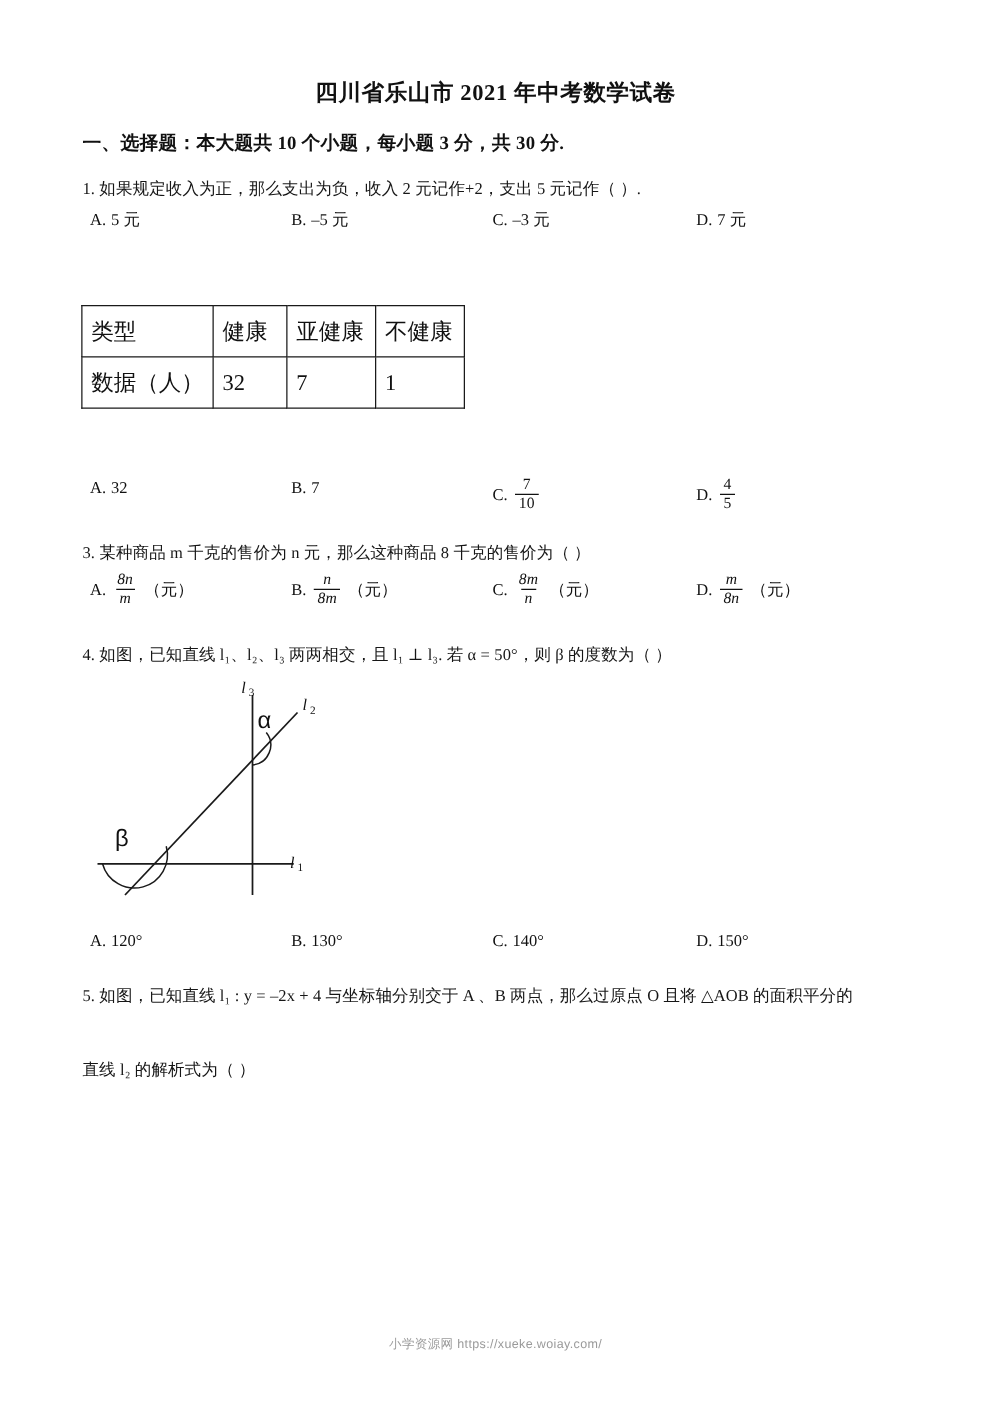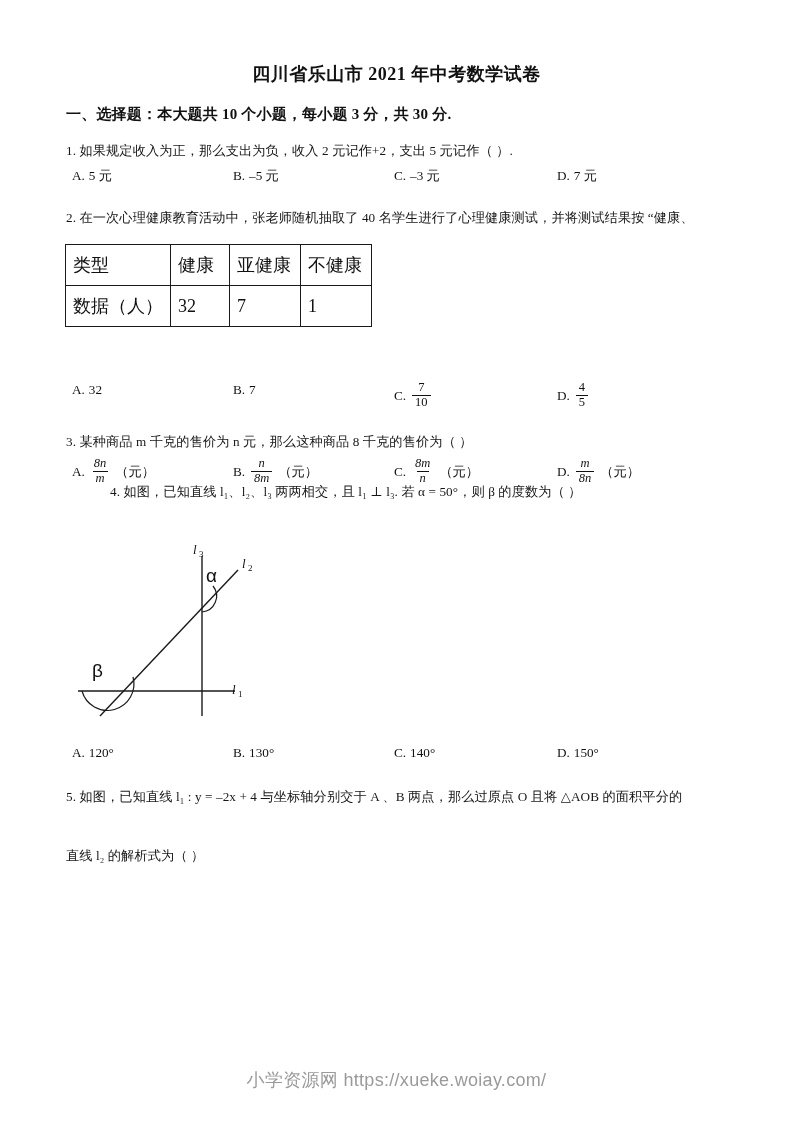--- a/index.html
+++ b/index.html
@@ -129,21 +129,21 @@
     height: 190px;
   }
 
   
   .footer-mark {
     position: absolute;
     left: 0;
     top: 1068px;
     width: 793px;
     text-align: center;
-    font-size: 18px;
+    font-size: 10px;
     color: #9a9a9a;
     font-family: "Liberation Sans", sans-serif;
     letter-spacing: 0.3px;
   }
 </style>
 </head>
 <body>
 
 <div class="page">
 
@@ -165,21 +165,20 @@
     <div class="opt c">
       <span class="lab">C.</span>
       <span>–3 元</span>
     </div>
     <div class="opt d">
       <span class="lab">D.</span>
       <span>7 元</span>
     </div>
   </div>
 
-  <div class="qtext" style="left:66px; top:208px;">2. 在一次心理健康教育活动中，张老师随机抽取了 40 名学生进行了心理健康测试，并将测试结果按 “健康、</div>
 
   <table class="data-table">
     <tbody>
         <tr>
       <td class="c0">类型</td>
       <td class="c1">健康</td>
       <td class="c2">亚健康</td>
       <td class="c3">不健康</td>
     </tr>
     <tr>
@@ -246,21 +245,21 @@
     <div class="opt d">
       <span class="lab">D.</span>
       <span class="frac ital">
         <span class="num">m</span>
         <span class="den">8n</span>
       </span>
       <span>（元）</span>
     </div>
   </div>
 
-  <div class="qtext" style="left:66px; top:482px;margin-left:44px;">4. 如图，已知直线 l₁、l₂、l₃ 两两相交，且 l₁ ⊥ l₃. 若 α = 50°，则 β 的度数为（      ）</div>
+  <div class="qtext" style="left:66px; top:514px;">4. 如图，已知直线 l₁、l₂、l₃ 两两相交，且 l₁ ⊥ l₃. 若 α = 50°，则 β 的度数为（      ）</div>
 
   <div class="figure-q4">
     <svg width="270" height="190" viewBox="0 0 270 190">
 
       <line x1="18" y1="157" x2="175" y2="157" stroke="#1a1a1a" stroke-width="1.4"></line>
 
       <line x1="142" y1="22" x2="142" y2="182" stroke="#1a1a1a" stroke-width="1.4"></line>
 
       <line x1="40" y1="182" x2="178" y2="36" stroke="#1a1a1a" stroke-width="1.4"></line>
 

